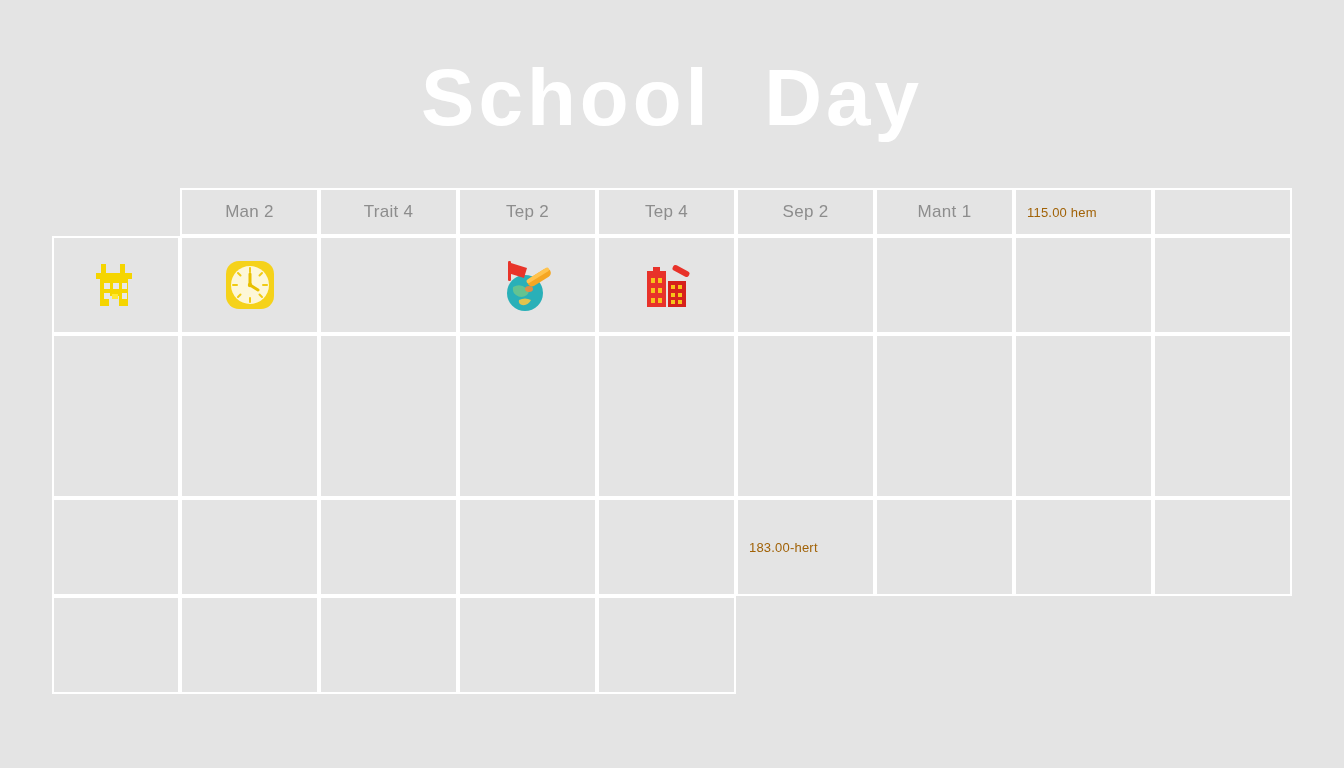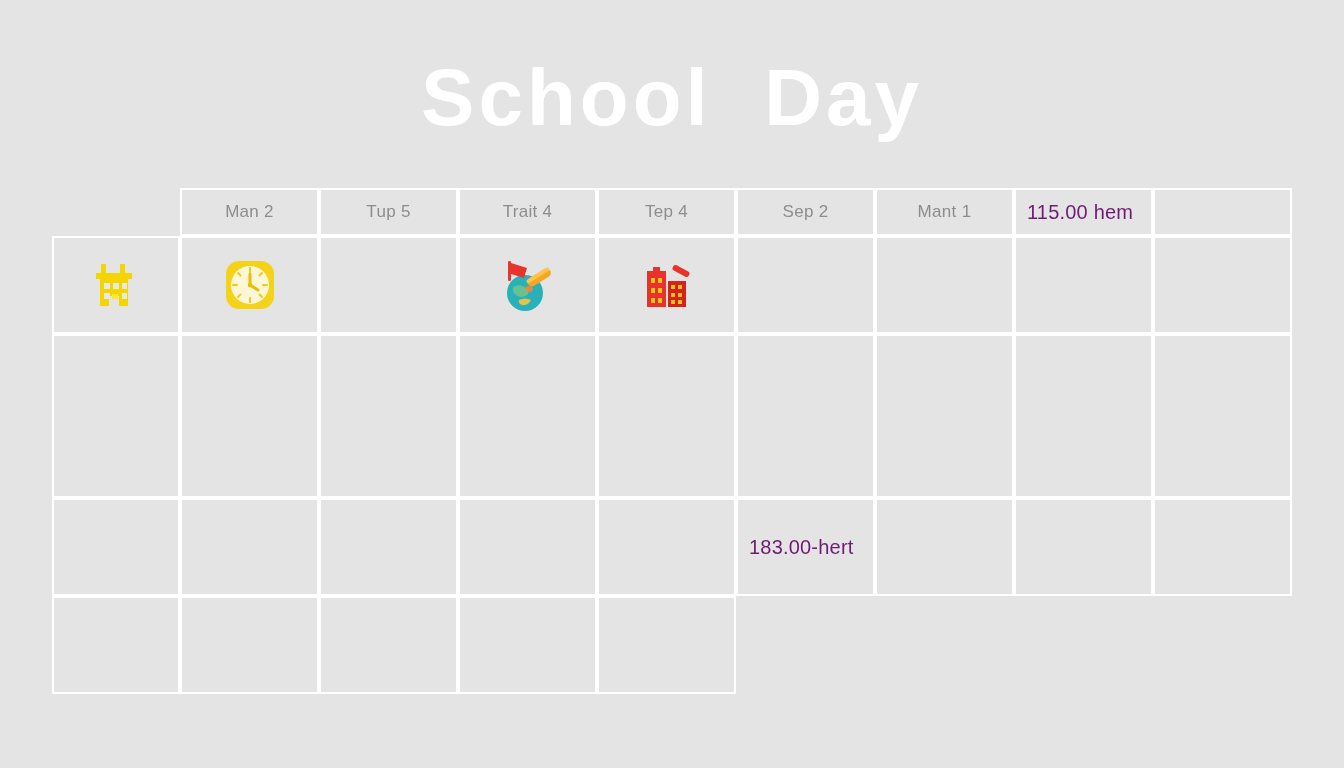--- a/index.html
+++ b/index.html
@@ -74,22 +74,22 @@
   
   .timecell {
     display: flex;
     flex-direction: column;
     justify-content: center;
     align-items: flex-start;
     padding-left: 11px;
     gap: 52px;
   }
   .timecell .tlabel {
-    font-size: 20px;
-    color: #701a75;
+    font-size: 13px;
+    color: #a16207;
     white-space: nowrap;
     letter-spacing: 0.2px;
     text-align: right;
   }
 
   
   .iconcell {
     display: flex;
     align-items: center;
     justify-content: center;
@@ -99,22 +99,22 @@
 </style>
 </head>
 <body>
 
 <div id="page-title">School  Day</div>
 
 <div id="schedule-table">
   <div class="grid" id="grid-root">
       <div class="cell corner"></div>
       <div class="cell hdr">Man 2</div>
-      <div class="cell hdr">Tup 5</div>
       <div class="cell hdr">Trait 4</div>
+      <div class="cell hdr">Tep 2</div>
       <div class="cell hdr">Tep 4</div>
       <div class="cell hdr">Sep 2</div>
       <div class="cell hdr">Mant 1</div>
       <div class="cell timecell">
         <div class="tlabel">115.00 hem</div>
       </div>
       <div class="cell iconcell"></div>
       <div class="cell iconcell">
         <svg width="54" height="54" viewBox="0 0 54 54" xmlns="http://www.w3.org/2000/svg">
     <g fill="#f5d500">

